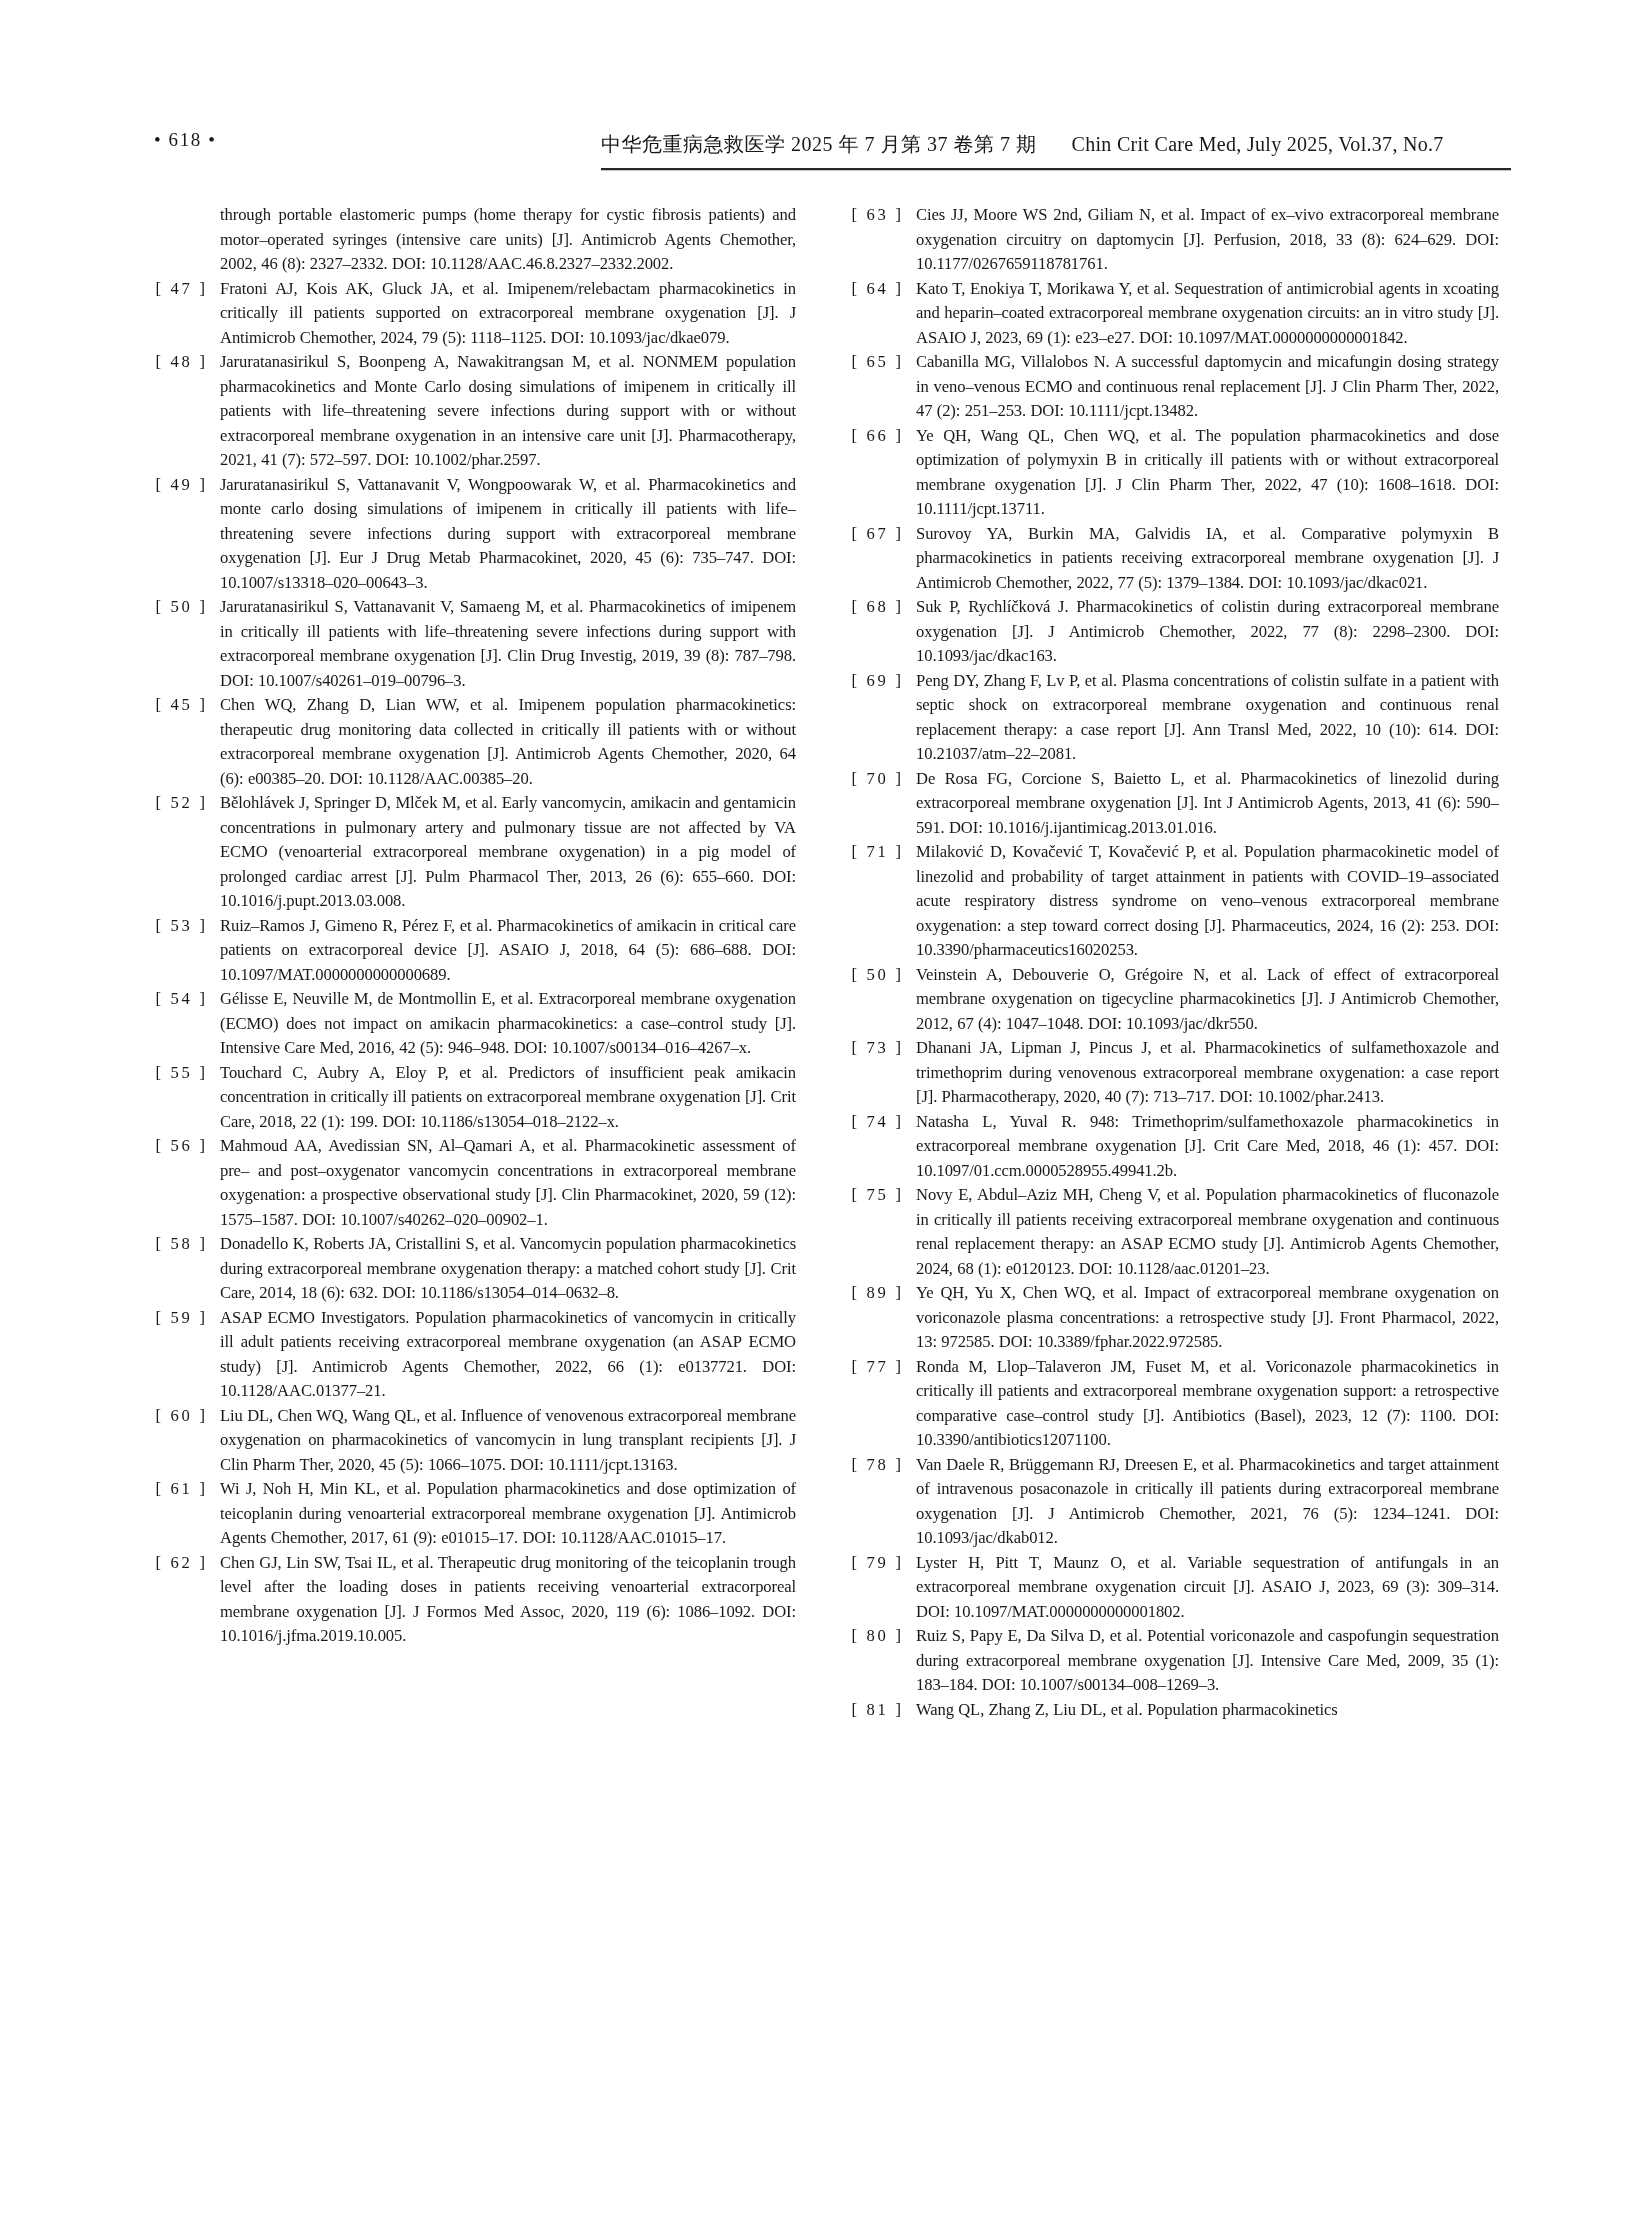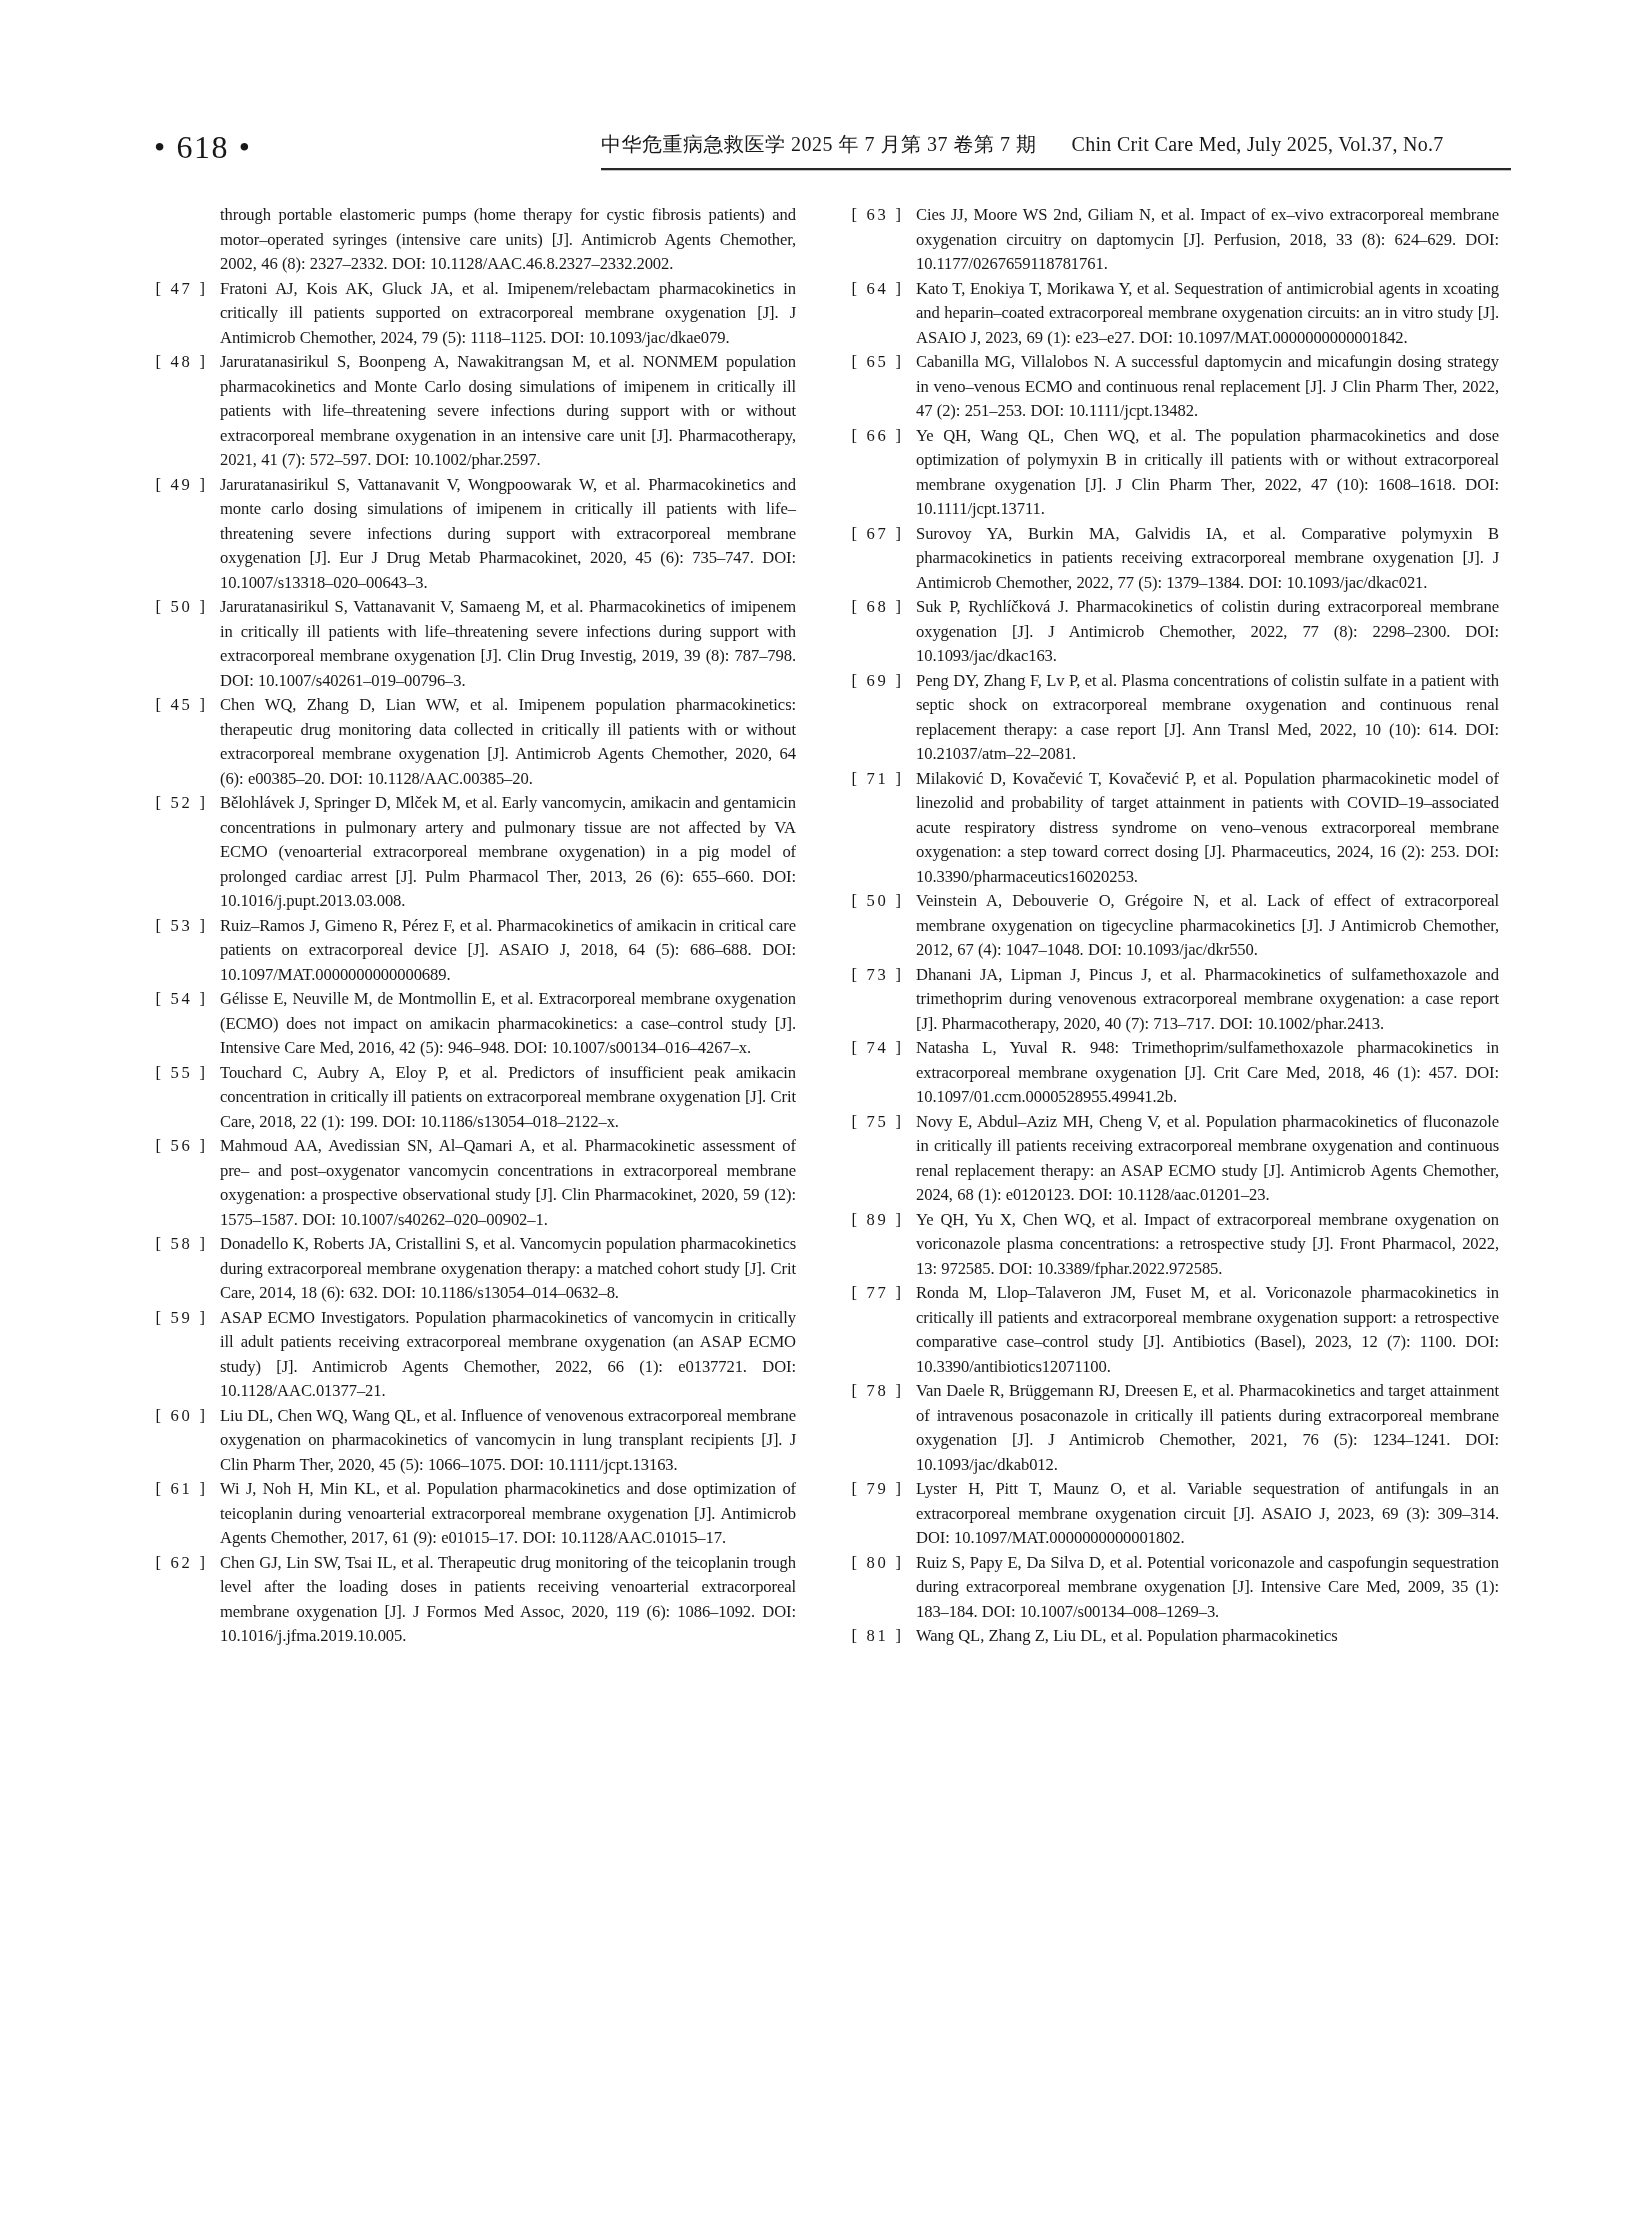--- a/index.html
+++ b/index.html
@@ -10,21 +10,21 @@
     background: #ffffff;
     font-family: "Liberation Serif", "DejaVu Serif", serif;
     color: #181818;
     overflow: hidden;
   }
   
   .page-number {
     position: absolute;
     left: 154px;
     top: 129px;
-    font-size: 32px;
+    font-size: 19px;
     letter-spacing: 1.6px;
     white-space: nowrap;
   }
   .journal-line {
     position: absolute;
     left: 601px;
     top: 131px;
     width: 914px;
     font-size: 20px;
     white-space: nowrap;
@@ -99,20 +99,21 @@
       <div class="ref"><span class="num">[ 62 ]</span><span class="txt">Chen GJ, Lin SW, Tsai IL, et al. Therapeutic drug monitoring of the teicoplanin trough level after the loading doses in patients receiving venoarterial extracorporeal membrane oxygenation [J]. J Formos Med Assoc, 2020, 119 (6): 1086–1092. DOI: 10.1016/j.jfma.2019.10.005.</span></div>
     </div>
   <div id="col-right" class="ref-col right">
       <div class="ref"><span class="num">[ 63 ]</span><span class="txt">Cies JJ, Moore WS 2nd, Giliam N, et al. Impact of ex–vivo extracorporeal membrane oxygenation circuitry on daptomycin [J]. Perfusion, 2018, 33 (8): 624–629. DOI: 10.1177/0267659118781761.</span></div>
       <div class="ref"><span class="num">[ 64 ]</span><span class="txt">Kato T, Enokiya T, Morikawa Y, et al. Sequestration of antimicrobial agents in xcoating and heparin–coated extracorporeal membrane oxygenation circuits: an in vitro study [J]. ASAIO J, 2023, 69 (1): e23–e27. DOI: 10.1097/MAT.0000000000001842.</span></div>
       <div class="ref"><span class="num">[ 65 ]</span><span class="txt">Cabanilla MG, Villalobos N. A successful daptomycin and micafungin dosing strategy in veno–venous ECMO and continuous renal replacement [J]. J Clin Pharm Ther, 2022, 47 (2): 251–253. DOI: 10.1111/jcpt.13482.</span></div>
       <div class="ref"><span class="num">[ 66 ]</span><span class="txt">Ye QH, Wang QL, Chen WQ, et al. The population pharmacokinetics and dose optimization of polymyxin B in critically ill patients with or without extracorporeal membrane oxygenation [J]. J Clin Pharm Ther, 2022, 47 (10): 1608–1618. DOI: 10.1111/jcpt.13711.</span></div>
       <div class="ref"><span class="num">[ 67 ]</span><span class="txt">Surovoy YA, Burkin MA, Galvidis IA, et al. Comparative polymyxin B pharmacokinetics in patients receiving extracorporeal membrane oxygenation [J]. J Antimicrob Chemother, 2022, 77 (5): 1379–1384. DOI: 10.1093/jac/dkac021.</span></div>
       <div class="ref"><span class="num">[ 68 ]</span><span class="txt">Suk P, Rychlíčková J. Pharmacokinetics of colistin during extracorporeal membrane oxygenation [J]. J Antimicrob Chemother, 2022, 77 (8): 2298–2300. DOI: 10.1093/jac/dkac163.</span></div>
       <div class="ref"><span class="num">[ 69 ]</span><span class="txt">Peng DY, Zhang F, Lv P, et al. Plasma concentrations of colistin sulfate in a patient with septic shock on extracorporeal membrane oxygenation and continuous renal replacement therapy: a case report [J]. Ann Transl Med, 2022, 10 (10): 614. DOI: 10.21037/atm–22–2081.</span></div>
+      <div class="ref"><span class="num">[ 70 ]</span><span class="txt">De Rosa FG, Corcione S, Baietto L, et al. Pharmacokinetics of linezolid during extracorporeal membrane oxygenation [J]. Int J Antimicrob Agents, 2013, 41 (6): 590–591. DOI: 10.1016/j.ijantimicag.2013.01.016.</span></div>
       <div class="ref"><span class="num">[ 71 ]</span><span class="txt">Milaković D, Kovačević T, Kovačević P, et al. Population pharmacokinetic model of linezolid and probability of target attainment in patients with COVID–19–associated acute respiratory distress syndrome on veno–venous extracorporeal membrane oxygenation: a step toward correct dosing [J]. Pharmaceutics, 2024, 16 (2): 253. DOI: 10.3390/pharmaceutics16020253.</span></div>
       <div class="ref"><span class="num">[ 50 ]</span><span class="txt">Veinstein A, Debouverie O, Grégoire N, et al. Lack of effect of extracorporeal membrane oxygenation on tigecycline pharmacokinetics [J]. J Antimicrob Chemother, 2012, 67 (4): 1047–1048. DOI: 10.1093/jac/dkr550.</span></div>
       <div class="ref"><span class="num">[ 73 ]</span><span class="txt">Dhanani JA, Lipman J, Pincus J, et al. Pharmacokinetics of sulfamethoxazole and trimethoprim during venovenous extracorporeal membrane oxygenation: a case report [J]. Pharmacotherapy, 2020, 40 (7): 713–717. DOI: 10.1002/phar.2413.</span></div>
       <div class="ref"><span class="num">[ 74 ]</span><span class="txt">Natasha L, Yuval R. 948: Trimethoprim/sulfamethoxazole pharmacokinetics in extracorporeal membrane oxygenation [J]. Crit Care Med, 2018, 46 (1): 457. DOI: 10.1097/01.ccm.0000528955.49941.2b.</span></div>
       <div class="ref"><span class="num">[ 75 ]</span><span class="txt">Novy E, Abdul–Aziz MH, Cheng V, et al. Population pharmacokinetics of fluconazole in critically ill patients receiving extracorporeal membrane oxygenation and continuous renal replacement therapy: an ASAP ECMO study [J]. Antimicrob Agents Chemother, 2024, 68 (1): e0120123. DOI: 10.1128/aac.01201–23.</span></div>
       <div class="ref"><span class="num">[ 89 ]</span><span class="txt">Ye QH, Yu X, Chen WQ, et al. Impact of extracorporeal membrane oxygenation on voriconazole plasma concentrations: a retrospective study [J]. Front Pharmacol, 2022, 13: 972585. DOI: 10.3389/fphar.2022.972585.</span></div>
       <div class="ref"><span class="num">[ 77 ]</span><span class="txt">Ronda M, Llop–Talaveron JM, Fuset M, et al. Voriconazole pharmacokinetics in critically ill patients and extracorporeal membrane oxygenation support: a retrospective comparative case–control study [J]. Antibiotics (Basel), 2023, 12 (7): 1100. DOI: 10.3390/antibiotics12071100.</span></div>
       <div class="ref"><span class="num">[ 78 ]</span><span class="txt">Van Daele R, Brüggemann RJ, Dreesen E, et al. Pharmacokinetics and target attainment of intravenous posaconazole in critically ill patients during extracorporeal membrane oxygenation [J]. J Antimicrob Chemother, 2021, 76 (5): 1234–1241. DOI: 10.1093/jac/dkab012.</span></div>
       <div class="ref"><span class="num">[ 79 ]</span><span class="txt">Lyster H, Pitt T, Maunz O, et al. Variable sequestration of antifungals in an extracorporeal membrane oxygenation circuit [J]. ASAIO J, 2023, 69 (3): 309–314. DOI: 10.1097/MAT.0000000000001802.</span></div>
       <div class="ref"><span class="num">[ 80 ]</span><span class="txt">Ruiz S, Papy E, Da Silva D, et al. Potential voriconazole and caspofungin sequestration during extracorporeal membrane oxygenation [J]. Intensive Care Med, 2009, 35 (1): 183–184. DOI: 10.1007/s00134–008–1269–3.</span></div>

